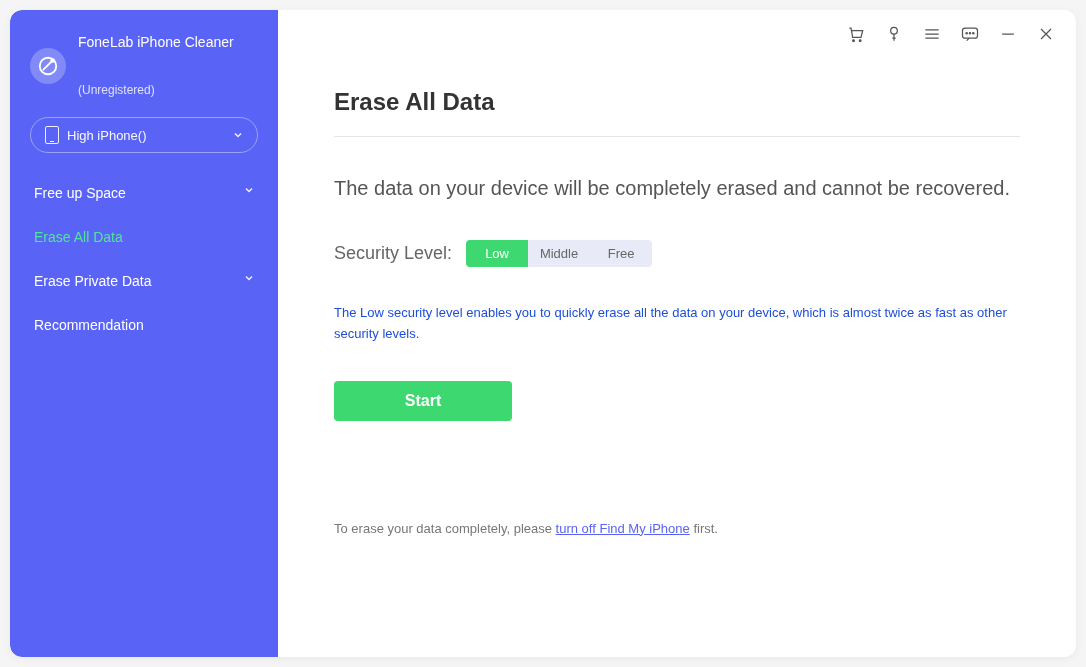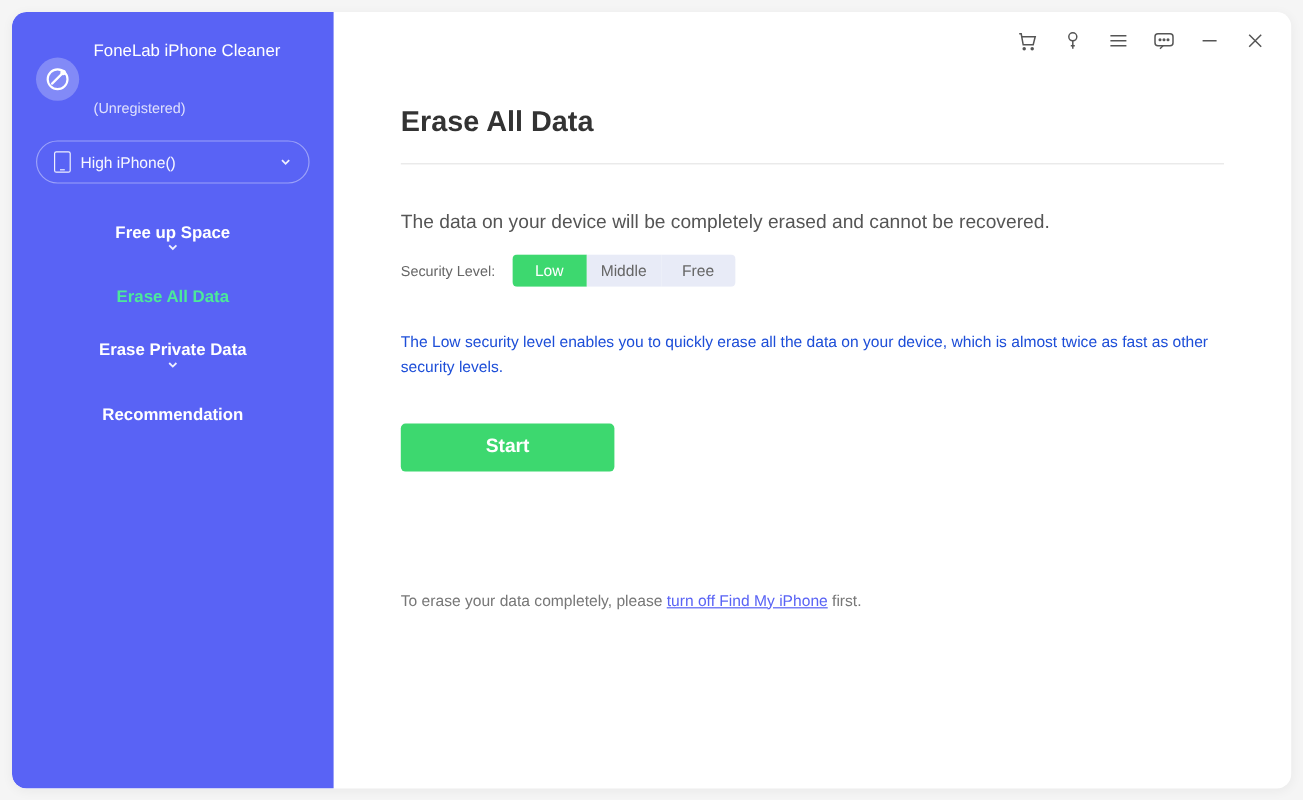--- a/index.html
+++ b/index.html
@@ -96,26 +96,24 @@
       font-size: 13px;
       color: rgba(255,255,255,0.95);
     }
     .chevron-down {
       width: 10px;
       height: 10px;
     }
     .nav-item {
       padding: 14px 24px;
       display: flex;
-      align-items: center;
       justify-content: space-between;
       cursor: pointer;
       font-size: 14px;
-      font-weight: 700;
-      flex-direction: column;
+      font-weight: 400;
     }
     .nav-item-label {
       color: #ffffff;
     }
     .nav-item.active .nav-item-label {
       color: #4ce89a;
     }
     .main {
       flex: 1;
       display: flex;
@@ -148,31 +146,31 @@
       font-weight: 700;
       color: #333;
       margin-bottom: 20px;
     }
     .divider {
       height: 1px;
       background: #e5e5e5;
       margin-bottom: 40px;
     }
     .description {
-      font-size: 16px;
+      font-size: 20px;
       color: #555;
-      margin-bottom: 17px;
+      margin-bottom: 40px;
     }
     .security-row {
       display: flex;
       align-items: center;
       margin-bottom: 36px;
     }
     .security-label {
-      font-size: 12px;
+      font-size: 18px;
       color: #666;
       margin-right: 14px;
     }
     .segmented {
       display: flex;
       border-radius: 4px;
       overflow: hidden;
     }
     .seg-option {
       width: 62px;

